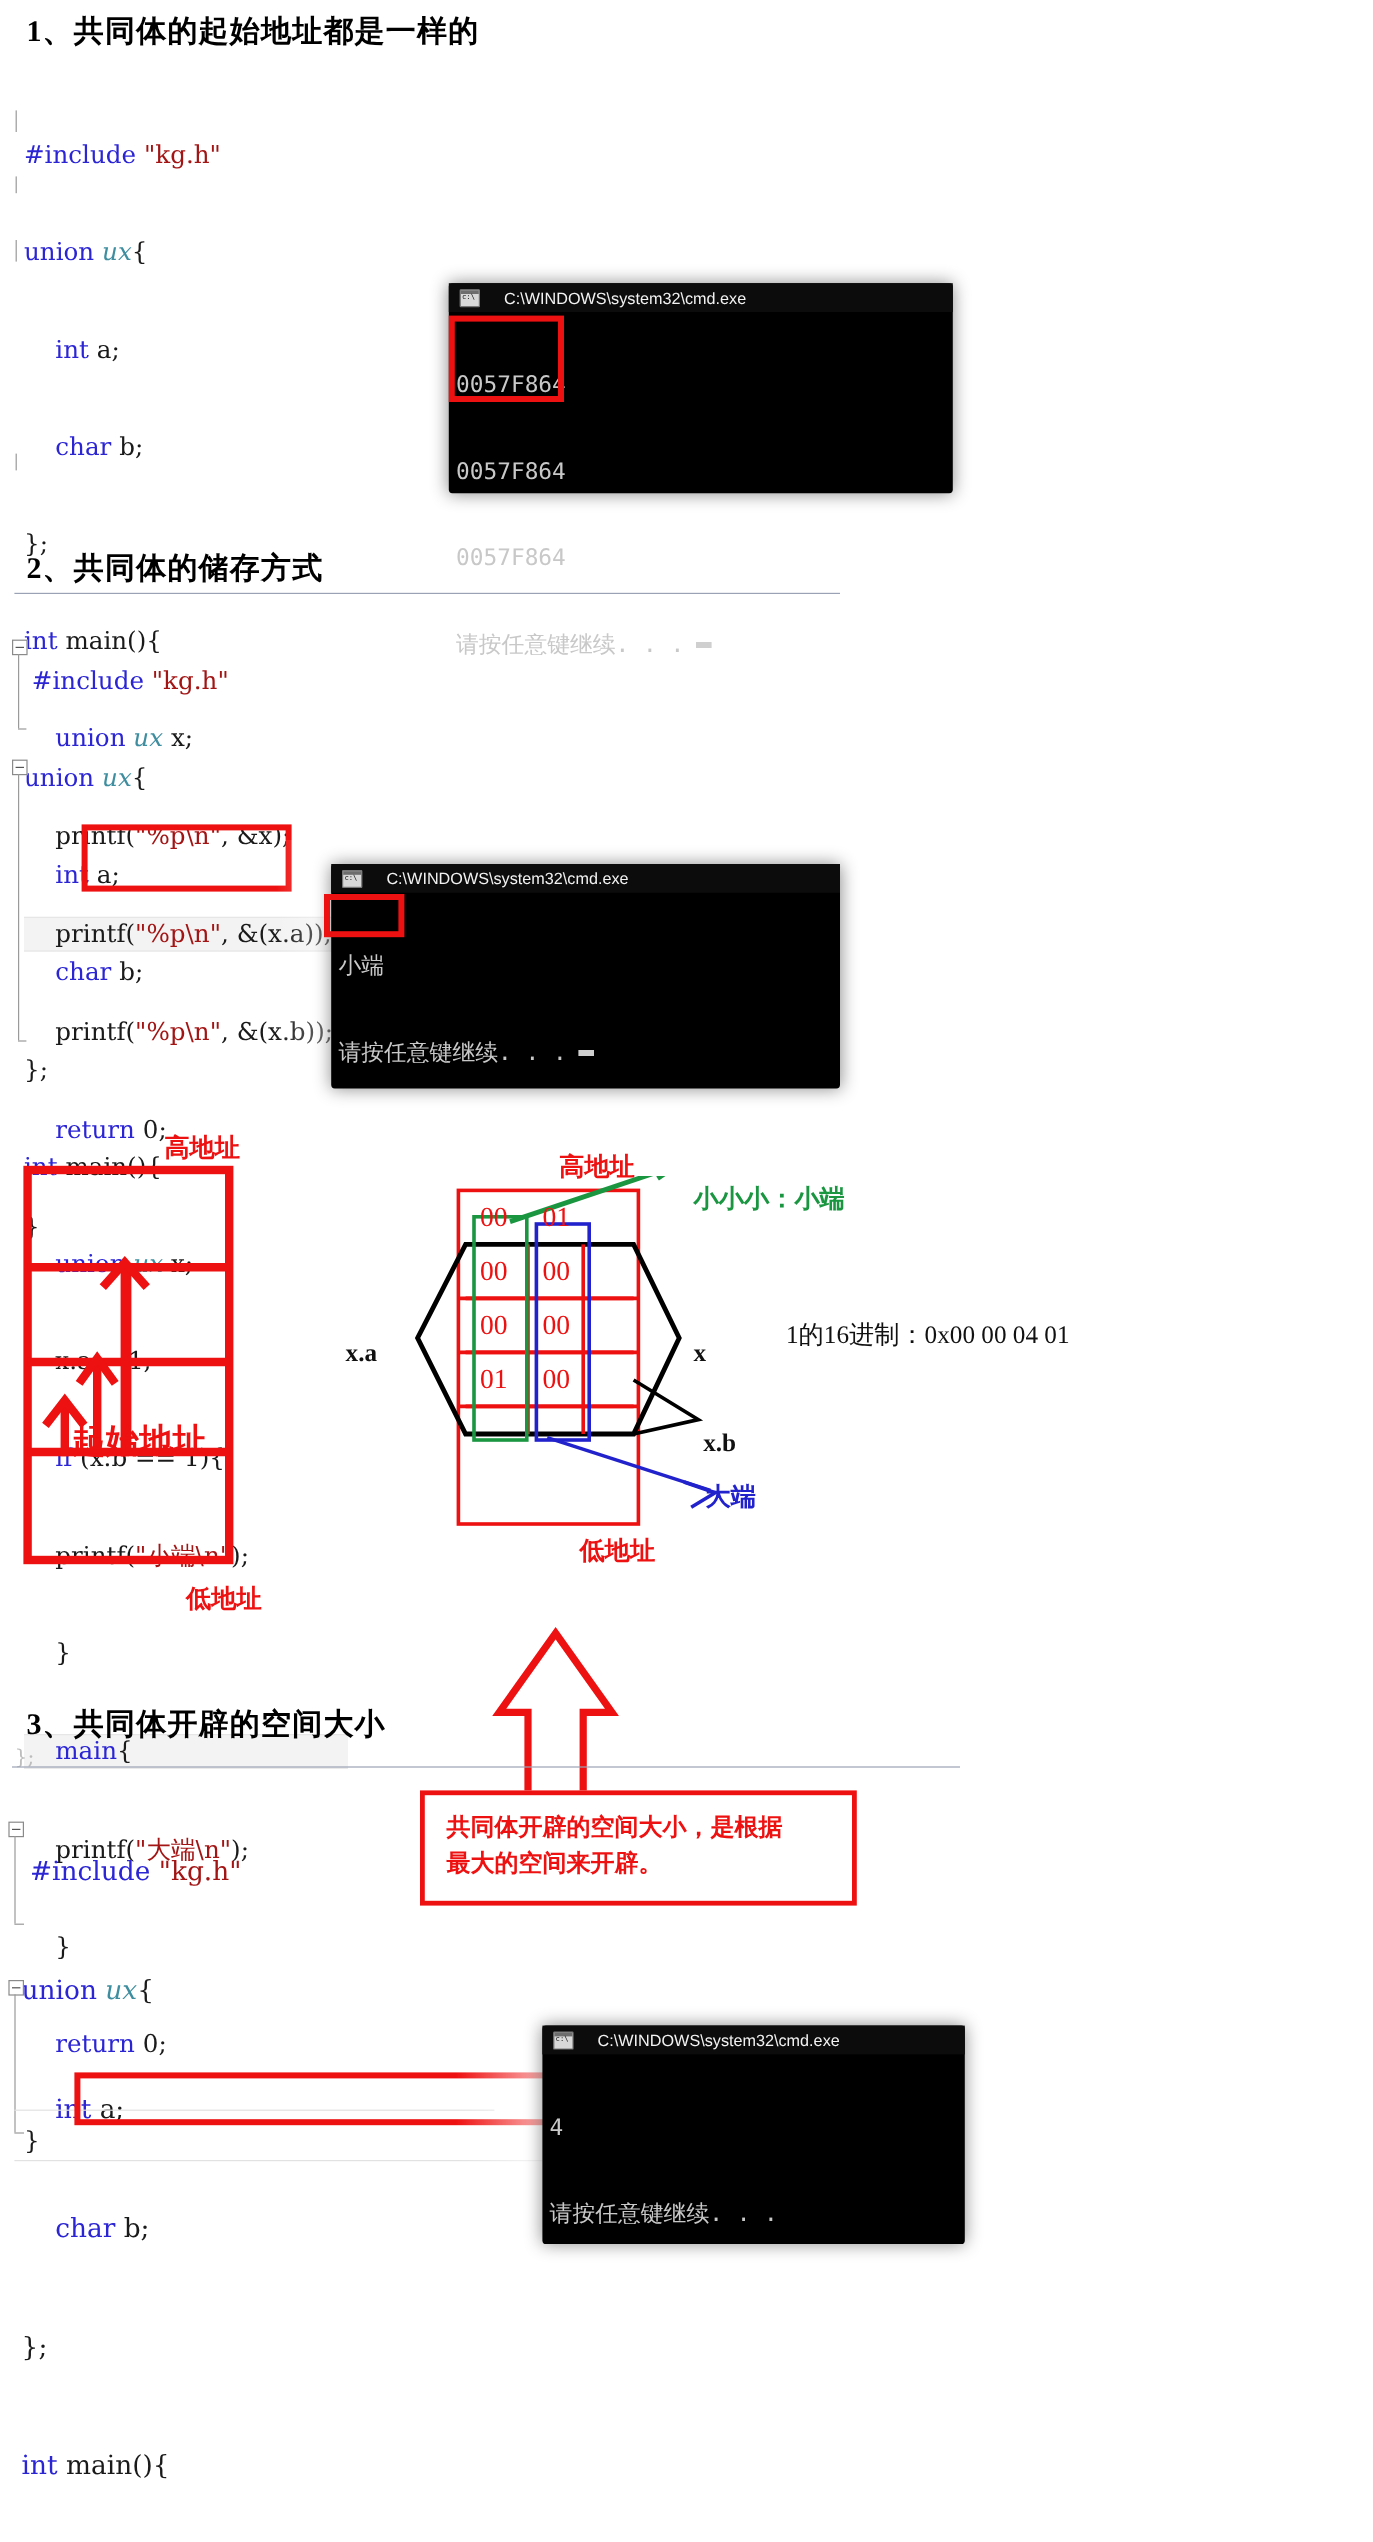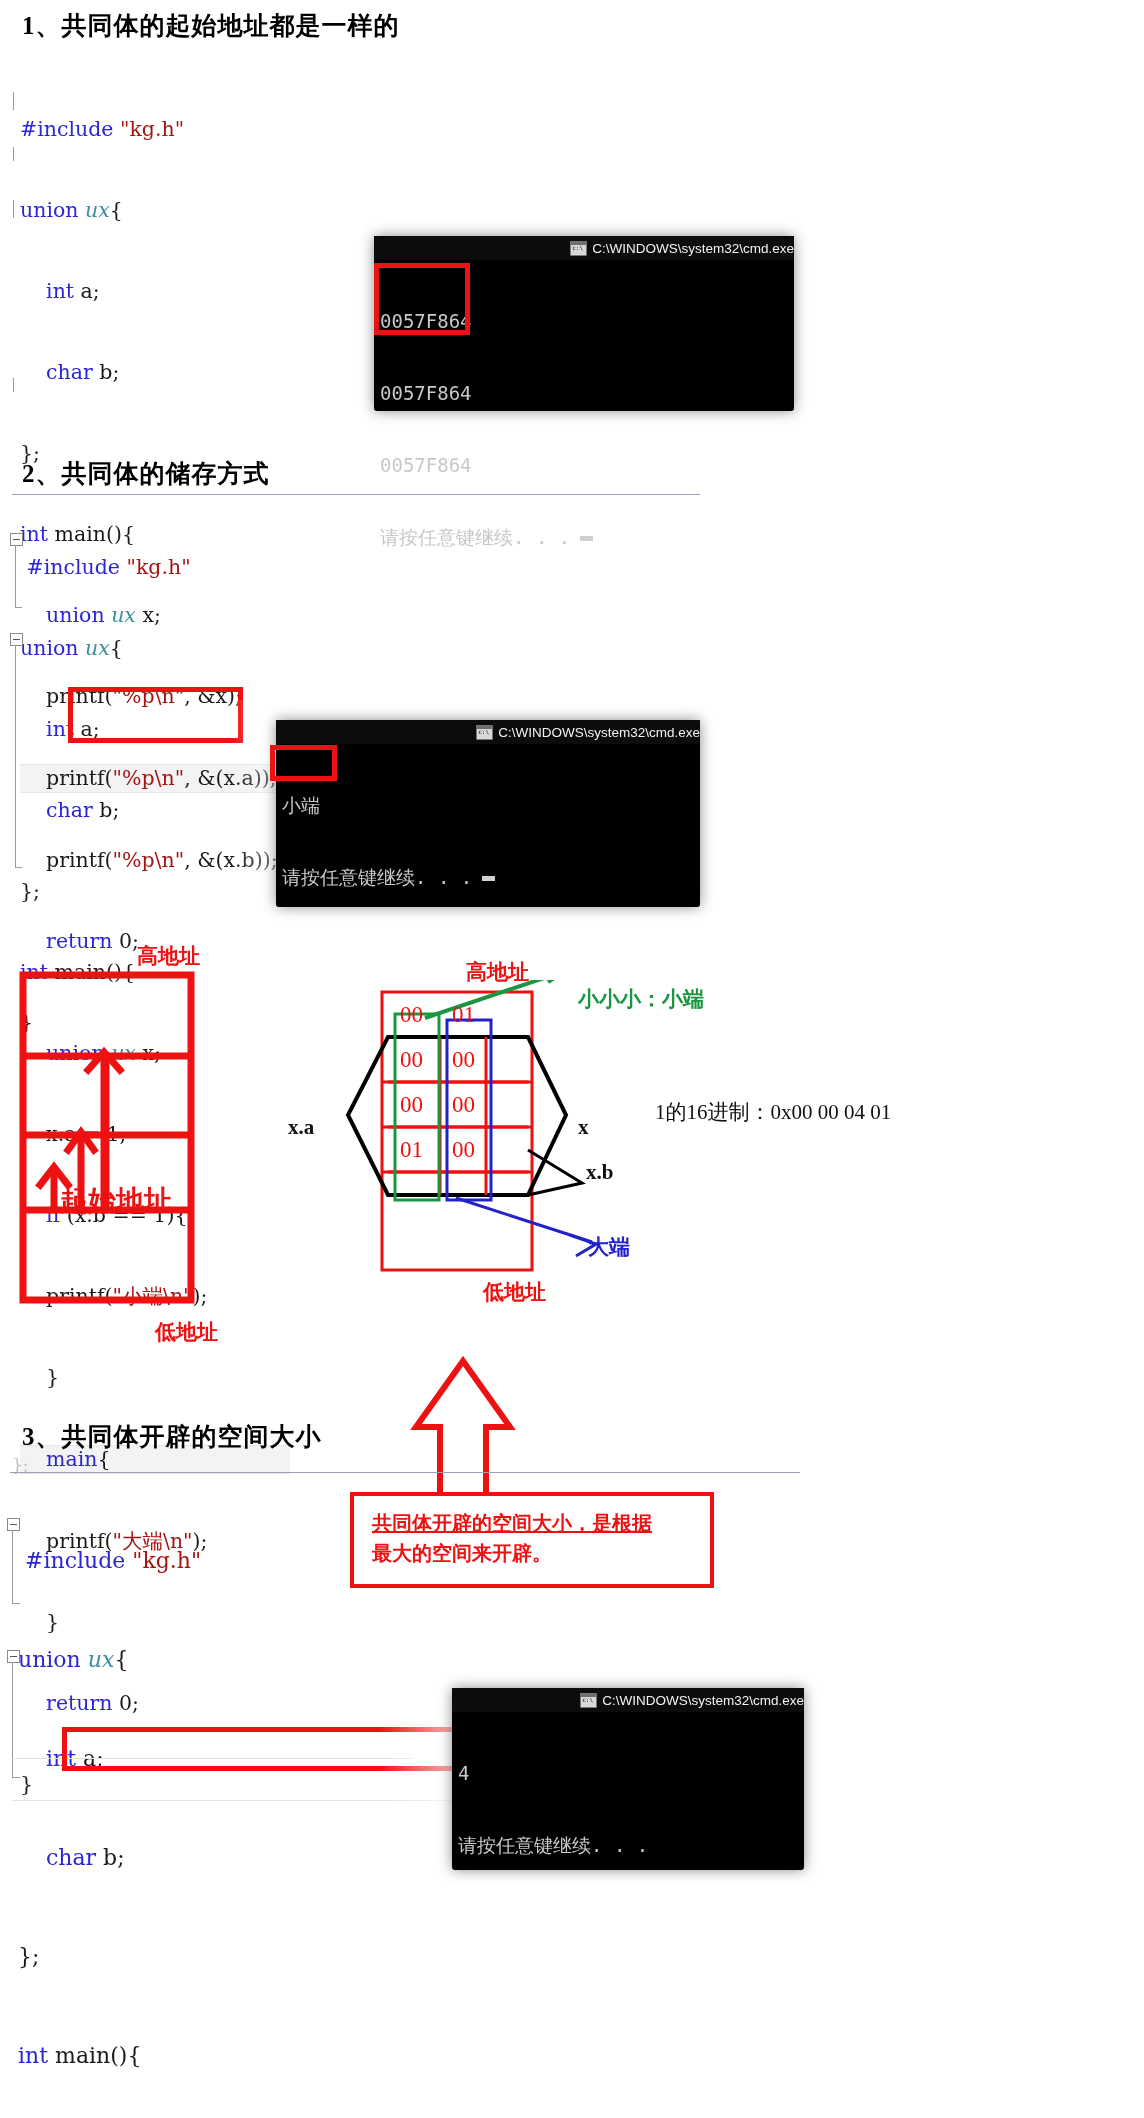--- a/index.html
+++ b/index.html
@@ -36,23 +36,23 @@
   }
   .gut-box:before{
     content:"";position:absolute;left:2px;top:4.5px;width:7px;height:1px;background:#555;
   }
   .gut-line{position:absolute;width:1px;background:#9a9a9a;}
   .gut-foot{position:absolute;height:1px;background:#9a9a9a;}
 
   
   .cmdwin{position:absolute;background:#000;box-shadow:0 0 14px rgba(0,0,0,.45);}
   .cmd-title{
-    height:24px;display:flex;align-items:center;gap:5px;padding-left:9px;
+    height:24px;display:flex;align-items:center;gap:20px;padding-left:9px;
     background:#0c0c0c;color:#f2f2f2;
-    font-family:"Liberation Sans","DejaVu Sans",sans-serif;font-size:13.5px;justify-content:flex-end;
+    font-family:"Liberation Sans","DejaVu Sans",sans-serif;font-size:13.5px;
   }
   .cmd-ico{
     width:15px;height:13px;background:#d8d8d8;border:1px solid #777;border-radius:1px;
     position:relative;flex:0 0 auto;
   }
   .cmd-ico:before{content:"";position:absolute;left:0;top:0;right:0;height:3px;background:#6d6d6d;}
   .cmd-ico:after{
     content:"c:\\";position:absolute;left:1px;top:2px;font-size:6px;color:#111;
     font-family:"DejaVu Sans Mono",monospace;line-height:8px;
   }
@@ -234,35 +234,35 @@
   <div class="ann-txt" style="left:130px;top:67px;font-size:23px;color:#ee1111;">00</div>
   <div class="ann-txt" style="left:182px;top:67px;font-size:23px;color:#ee1111;">00</div>
   <div class="ann-txt" style="left:130px;top:112px;font-size:23px;color:#ee1111;">00</div>
   <div class="ann-txt" style="left:182px;top:112px;font-size:23px;color:#ee1111;">00</div>
   <div class="ann-txt" style="left:130px;top:157px;font-size:23px;color:#ee1111;">01</div>
   <div class="ann-txt" style="left:182px;top:157px;font-size:23px;color:#ee1111;">00</div>
 </div>
 
 <div class="ann-txt hexlbl" style="left:288px;top:1115px;">x.a</div>
 <div class="ann-txt hexlbl" style="left:578px;top:1115px;">x</div>
-<div class="ann-txt hexlbl" style="left:586px;top:1160px;">x.b</div>
+<div class="ann-txt hexlbl" style="left:586px;top:1190px;">x.b</div>
 
 <div class="ann-txt" style="left:578px;top:985px;font-size:21px;color:#1a9641;font-weight:bold;">小小小：小端</div>
 <div class="ann-txt" style="left:588px;top:1233px;font-size:21px;color:#2222cc;font-weight:bold;text-align:right;">大端</div>
 
 <div class="ann-txt" style="left:655px;top:1098px;font-size:21px;color:#111;">1的16进制：0x00 00 04 01</div>
 
 <div class="ann-txt cn-red" style="left:483px;top:1278px;font-size:21px;">低地址</div>
 
 <svg class="abs" style="left:410px;top:1355px;" width="110" height="160">
   <polygon points="53,6 100,72 76,72 76,152 30,152 30,72 6,72" fill="#ffffff" stroke="#ee1111" stroke-width="6" stroke-linejoin="miter"></polygon>
 </svg>
 
 <div class="abs" style="left:350px;top:1492px;width:356px;height:88px;border:4px solid #ee1111;background:#fff;">
-  <div class="abs cn-red" style="left:18px;top:12px;font-size:20px;line-height:30px;text-decoration:underline;">共同体开辟的空间大小，是根据</div>
+  <div class="abs cn-red" style="left:18px;top:12px;font-size:20px;line-height:30px;">共同体开辟的空间大小，是根据</div>
   <div class="abs cn-red" style="left:18px;top:42px;font-size:20px;line-height:30px;">最大的空间来开辟。</div>
 </div>
 
 <div class="abs sec-head" style="left:22px;top:1420px;">3、共同体开辟的空间大小</div>
 
 <div class="abs code" style="left:12px;top:1452px;color:#bdbdbd;font-size:17px;">};</div>
 <div class="abs topline" style="left:10px;top:1472px;width:790px;height:0;"></div>
 
 <div class="abs code" style="left:18px;top:1478px;font-size:22px;line-height:33px;">
   <div class="code-line" style="height:33px;"> <span class="pp">#include</span> <span class="str">"kg.h"</span></div>

